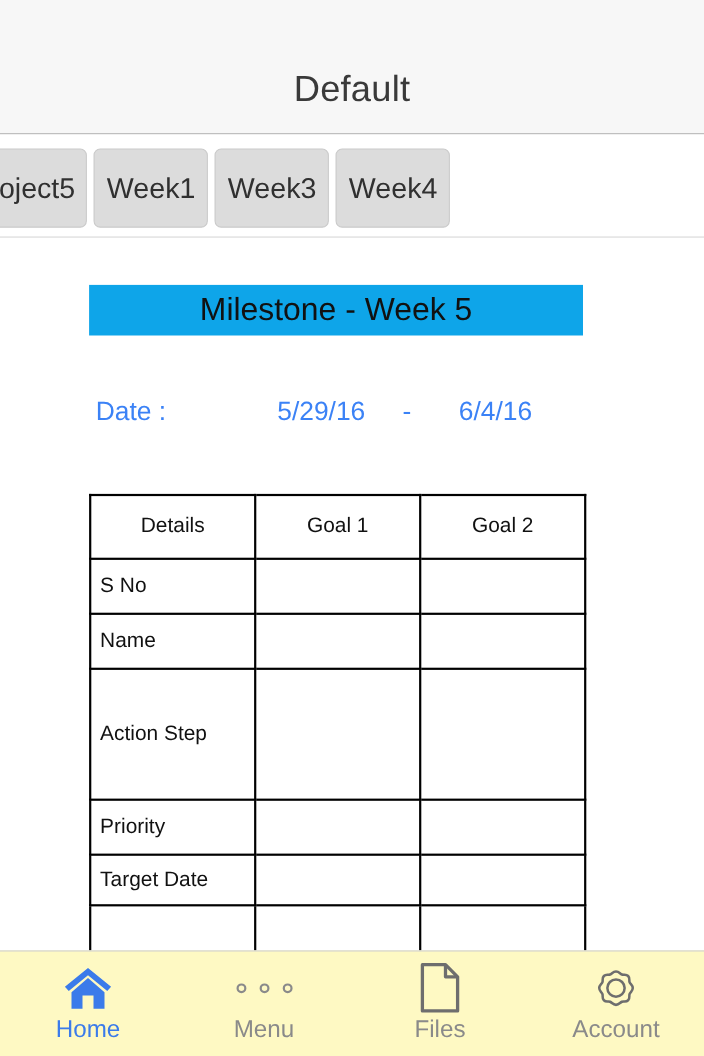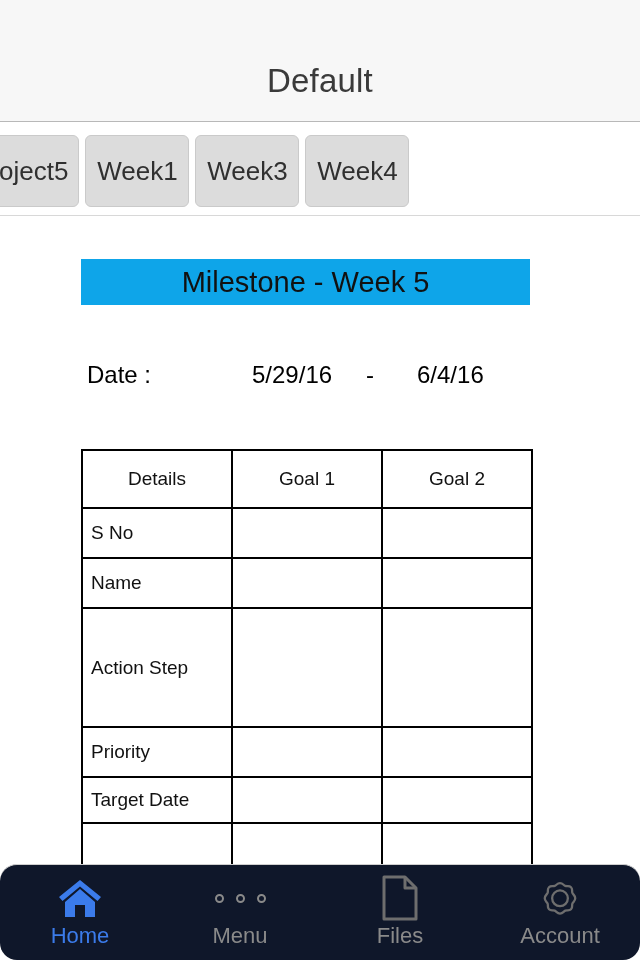--- a/index.html
+++ b/index.html
@@ -98,21 +98,21 @@
     color: #111111;
   }
 
   #date-row {
     position: absolute;
     left: 81px;
     top: 144px;
     width: 449px;
     height: 30px;
     font-size: 24px;
-    color: #000000;
+    color: #3b82f6;
     text-align: center;
   }
   #date-row .lbl   { position: absolute; left: 6px;   top: 0; }
   #date-row .start { position: absolute; left: 171px; top: 0; }
   #date-row .dash  { position: absolute; left: 285px; top: 0; }
   #date-row .end   { position: absolute; left: 336px; top: 0; }
 
   
   #goal-table {
     position: absolute;
@@ -141,24 +141,23 @@
     vertical-align: middle;
   }
   #goal-table tr.body td.val { padding: 0; }
 
   
   #bottom-nav {
     position: absolute;
     left: 0; bottom: 0;
     width: 640px;
     height: 96px;
-    background: #0f172a;
+    background: #fef9c3;
     border-top: 1px solid #cfcfcf;
     display: flex;
-    border-radius: 17px;
   }
   .nav-item {
     flex: 1;
     display: flex;
     flex-direction: column;
     align-items: center;
     justify-content: flex-start;
     padding-top: 10px;
   }
   .nav-icon {

